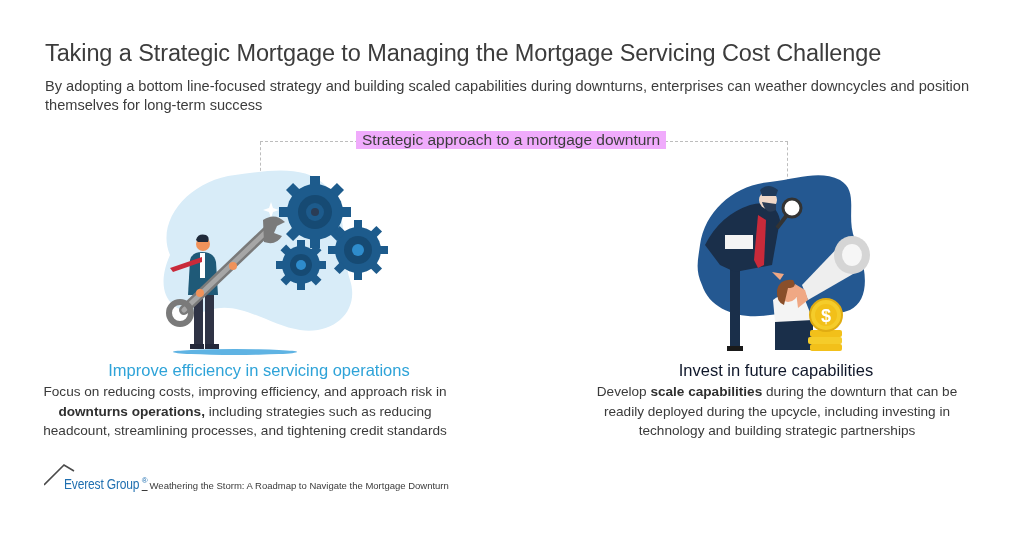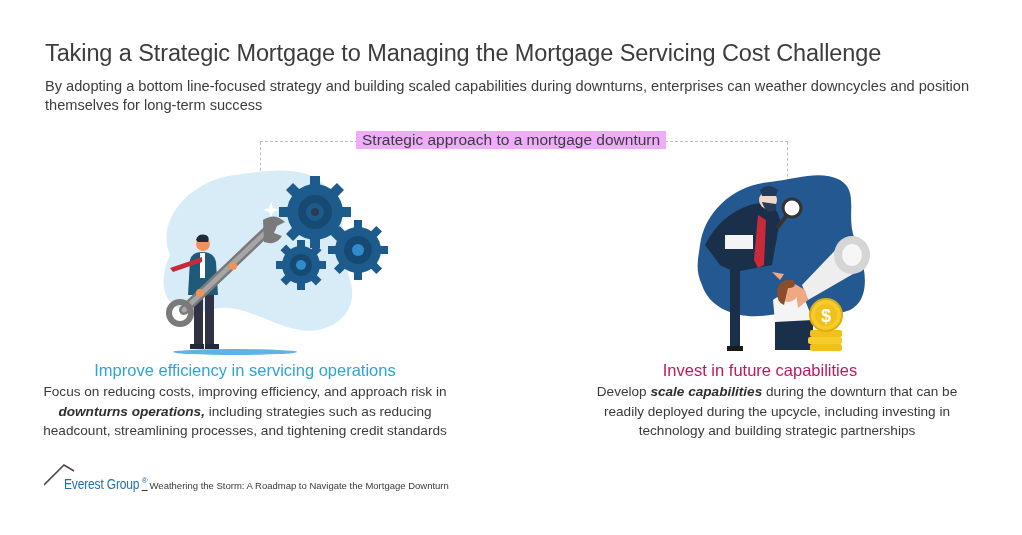--- a/index.html
+++ b/index.html
@@ -11,21 +11,21 @@
               line-height:19px; color:#3c3c3c; }
   .bracket { position:absolute; left:260px; top:141px; width:528px; height:40px;
              border-top:1px dashed #bdbdbd; }
   .bracket .l { position:absolute; left:0; top:0; height:34px; border-left:1px dashed #bdbdbd; }
   .bracket .r { position:absolute; right:0; top:0; height:40px; border-right:1px dashed #bdbdbd; }
   .bracket-label { position:absolute; left:356px; top:131px; padding:0 6px; background:#f0abfc;
                    font-size:15.5px; color:#3c3c3c; white-space:nowrap; }
   .illus { position:absolute; }
   .heading { position:absolute; font-size:16.5px; text-align:center; white-space:nowrap; }
   .body-text { position:absolute; font-size:13.6px; line-height:19.5px; text-align:center; color:#3a3a3a; }
-  .body-text b { color:#2f2f2f;font-style:italic; }
+  .body-text b { color:#2f2f2f; }
   .footer { position:absolute; left:44px; top:463px; height:30px; display:flex; align-items:flex-end; }
   .logo-text { font-size:14px; color:#1f6fb0; letter-spacing:-0.2px; transform:scaleX(0.86); transform-origin:left; display:inline-block; }
   .reg { font-size:8px; vertical-align:super; color:#1f6fb0; }
   .footer-caption { font-size:9.5px; color:#3a3a3a; margin-left:-8px; margin-bottom:2px; }
 </style>
 </head>
 <body>
 
 <div class="title">Taking a Strategic Mortgage to Managing the Mortgage Servicing Cost Challenge</div>
 <div class="subtitle">By adopting a bottom line-focused strategy and building scaled capabilities during downturns, enterprises can weather downcycles and position themselves for long-term success</div>
@@ -145,26 +145,26 @@
   <g>
     <rect x="130" y="170" width="32" height="7" rx="2" fill="#f2c01a"></rect>
     <rect x="128" y="177" width="34" height="7" rx="2" fill="#f5cc2a"></rect>
     <rect x="130" y="184" width="32" height="7" rx="2" fill="#f2c01a"></rect>
     <circle cx="146" cy="155" r="16" fill="#f5cc2a" stroke="#e0ac12" stroke-width="2"></circle>
     <circle cx="146" cy="155" r="11" fill="#f2c01a"></circle>
     <text x="146" y="162" text-anchor="middle" font-family="Liberation Sans, sans-serif" font-size="18" font-weight="bold" fill="#ffffff">$</text>
   </g>
 </svg>
 
-<div class="heading" style="left:90px;top:361px;color:#2ea3d8;width:310px;">Improve efficiency in servicing operations</div>
+<div class="heading" style="left:104px;top:361px;color:#2ea3d8;width:310px;">Improve efficiency in servicing operations</div>
 <div class="body-text" style="left:40px;top:382px;width:410px;">
   <span>Focus on reducing costs, improving efficiency, and approach risk in </span><b>downturns operations,</b><span> including strategies such as reducing headcount, streamlining processes, and tightening credit standards</span>
 </div>
 
-<div class="heading" style="left:660px;top:361px;color:#be185d;width:200px;">Invest in future capabilities</div>
+<div class="heading" style="left:676px;top:361px;color:#0f172a;width:200px;">Invest in future capabilities</div>
 <div class="body-text" style="left:586px;top:382px;width:382px;">
   <span>Develop </span><b>scale capabilities</b><span> during the downturn that can be readily deployed during the upcycle, including investing in technology and building strategic partnerships</span>
 </div>
 
 <div class="footer">
   <svg width="36" height="26" viewBox="0 0 36 26" style="position:absolute;left:0;top:-2px">
     <path d="M0,24 L20,4 L30,10" fill="none" stroke="#4a4a4a" stroke-width="1.6"></path>
   </svg>
   <span style="margin-left:20px;white-space:nowrap;text-decoration:underline;">
     <span class="logo-text">Everest Group</span><span class="reg" style="margin-left:-10px;">®</span>

